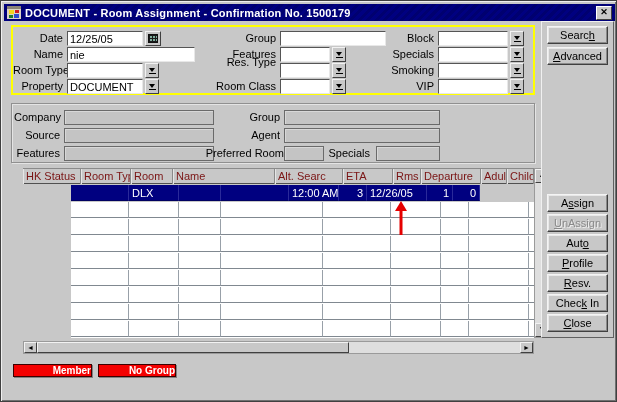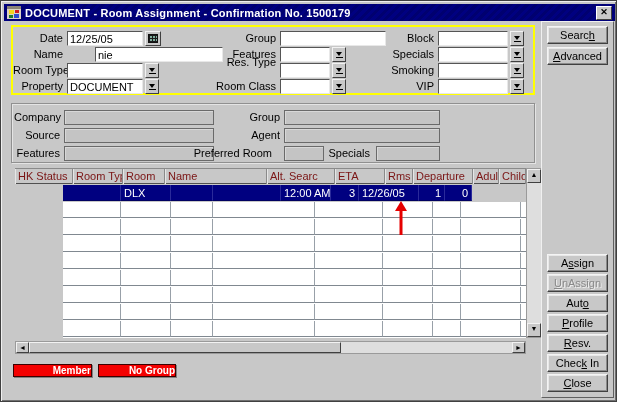--- a/index.html
+++ b/index.html
@@ -43,21 +43,21 @@
 
   
   .search-panel { position:absolute; left:10px; top:24px; width:524px; height:70px;
     border:2px solid #ffff00; }
 
   
   .info-panel { position:absolute; left:10px; top:102px; width:524px; height:60px;
     border:1px solid #909090; box-shadow:inset 1px 1px 0 #e4e4e4, 1px 1px 0 #e4e4e4; }
 
   
-  .table { position:absolute; left:14px; top:167px; width:528px; height:226px; }
+  .table { position:absolute; left:22px; top:167px; width:528px; height:226px; }
   .thead { position:absolute; left:0; top:0; width:511px; height:16px; display:flex;
     border-top:1px solid #8a8a8a; border-bottom:1px solid #505050; }
   .th { height:15px; line-height:15px; padding:0 2px; color:#7a1414;
     border-right:1px solid #8a8a8a; border-left:1px solid #e6e6e6;
     overflow:hidden; white-space:nowrap; flex:0 0 auto; }
   .tbody { position:absolute; left:0; top:17px; width:511px; }
   .tr { display:flex; height:17px; background:#fff; }
   .td { height:16px; line-height:16px; padding:0 3px; border-right:1px solid #98a0a8;
     border-bottom:1px solid #808890; overflow:hidden; white-space:nowrap; flex:0 0 auto; }
   .tr { border-bottom:0;margin-left:48px; }
@@ -76,21 +76,21 @@
     font-size:7px; line-height:10px; text-align:center; color:#000; flex:0 0 auto; }
   .vscroll .sb-btn { position:absolute; left:0; width:14px; height:14px; }
   .vscroll .up { top:0; }
   .vscroll .down { bottom:0; }
   .hscroll .sb-btn { width:13px; height:11px; }
   .h-thumb { width:312px; height:11px; background:#c8c8c8;
     border:1px solid; border-color:#f2f2f2 #404040 #404040 #f2f2f2; }
   .h-track-rest { flex:1; }
 
   
-  .side-panel { position:absolute; left:540px; top:20px; width:73px; height:377px;
+  .side-panel { position:absolute; left:540px; top:20px; width:73px; height:317px;
     background:#c8c8c8; border:1px solid; border-color:#f0f0f0 #606060 #606060 #f0f0f0; }
   .side-top { position:absolute; left:5px; top:4px; display:flex; flex-direction:column; gap:3px; }
   .side-bottom { position:absolute; left:5px; bottom:5px; display:flex; flex-direction:column; gap:2px; }
   .btn { width:61px; height:18px; background:#c8c8c8; color:#000;
     border:1px solid; border-color:#f4f4f4 #404040 #404040 #f4f4f4;
     box-shadow:inset -1px -1px 0 #8a8a8a, inset 1px 1px 0 #e8e8e8;
     font-family:"Liberation Sans",sans-serif; font-size:11px; text-align:center; padding:0; }
   .btn.disabled { color:#8a8a8a; text-shadow:1px 1px 0 #eee; }
 
   
@@ -124,21 +124,21 @@
 
   <div class="search-panel">
 
     <span class="lbl" style="left:0;top:4px;width:50px">Date</span>
     <input class="field" style="left: 54px; top: 4px; width: 76px;" value="12/25/05">
     <button class="sq-btn cal-btn" style="left:132px;top:4px">
         <span class="cal-glyph"></span>
       </button>
 
     <span class="lbl" style="left:0;top:20px;width:50px">Name</span>
-    <input class="field" style="left: 54px; top: 20px; width: 128px; margin-left: 28px;" value="nie">
+    <input class="field" style="left: 54px; top: 20px; width: 128px;" value="nie">
 
     <span class="lbl" style="left:0;top:36px;width:50px">Room Type</span>
     <input class="field" style="left: 54px; top: 36px; width: 76px;" value="">
     <button class="sq-btn" style="left:132px;top:36px">
         <span class="lov-arrow"></span>
         <span class="lov-bar"></span>
       </button>
 
     <span class="lbl" style="left:0;top:52px;width:50px">Property</span>
     <input class="field" style="left: 54px; top: 52px; width: 76px;" value="DOCUMENT">
@@ -206,21 +206,21 @@
     <span class="lbl" style="left:210px;top:6px;width:58px">Group</span>
     <div class="ro-field" style="left:272px;top:6px;width:156px"></div>
 
     <span class="lbl" style="left:2px;top:24px;width:46px">Source</span>
     <div class="ro-field" style="left:52px;top:24px;width:150px"></div>
     <span class="lbl" style="left:210px;top:24px;width:58px">Agent</span>
     <div class="ro-field" style="left:272px;top:24px;width:156px"></div>
 
     <span class="lbl" style="left:2px;top:42px;width:46px">Features</span>
     <div class="ro-field" style="left:52px;top:42px;width:150px"></div>
-    <span class="lbl" style="left:176px;top:42px;width:84px">Preferred Room</span>
+    <span class="lbl" style="left:188px;top:42px;width:84px">Preferred Room</span>
     <div class="ro-field" style="left:272px;top:42px;width:40px"></div>
     <span class="lbl" style="left:316px;top:42px;width:42px">Specials</span>
     <div class="ro-field" style="left:364px;top:42px;width:64px"></div>
   </div>
 
   <div class="table">
     <div class="thead">
         <div class="th" style="width: 58px;">HK Status</div>
         <div class="th" style="width: 50px;">Room Type</div>
         <div class="th" style="width: 42px;">Room</div>

